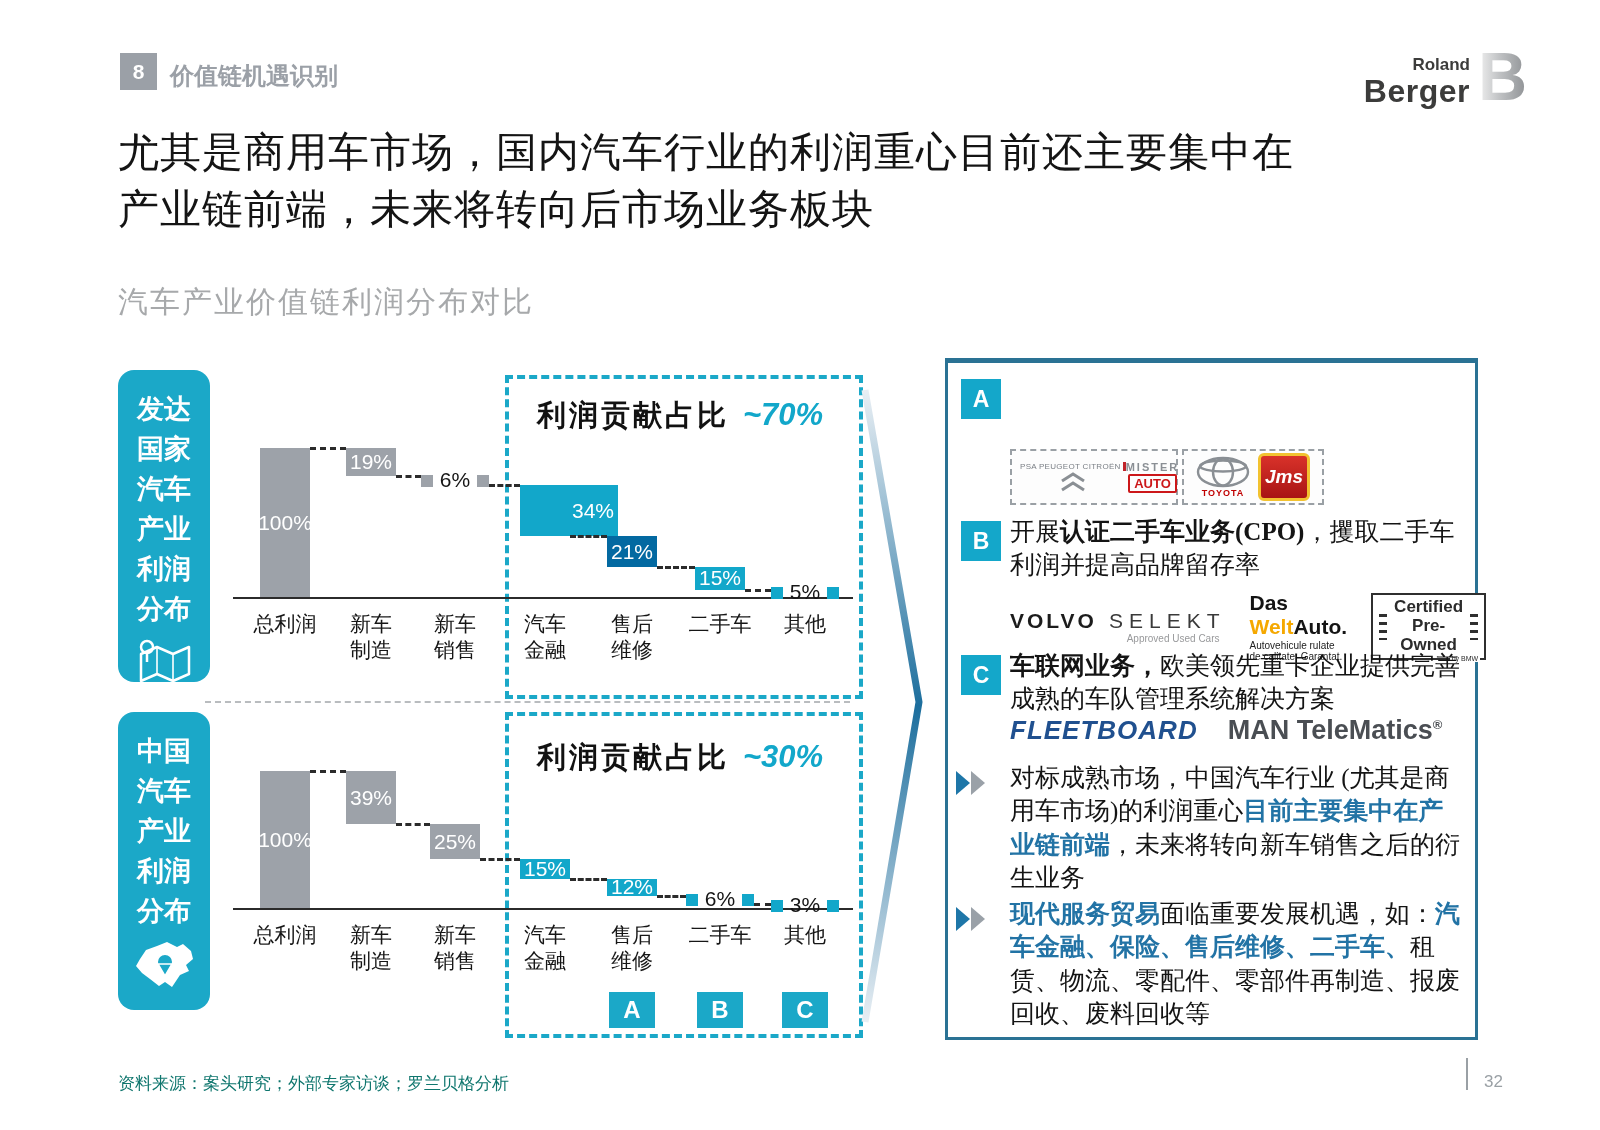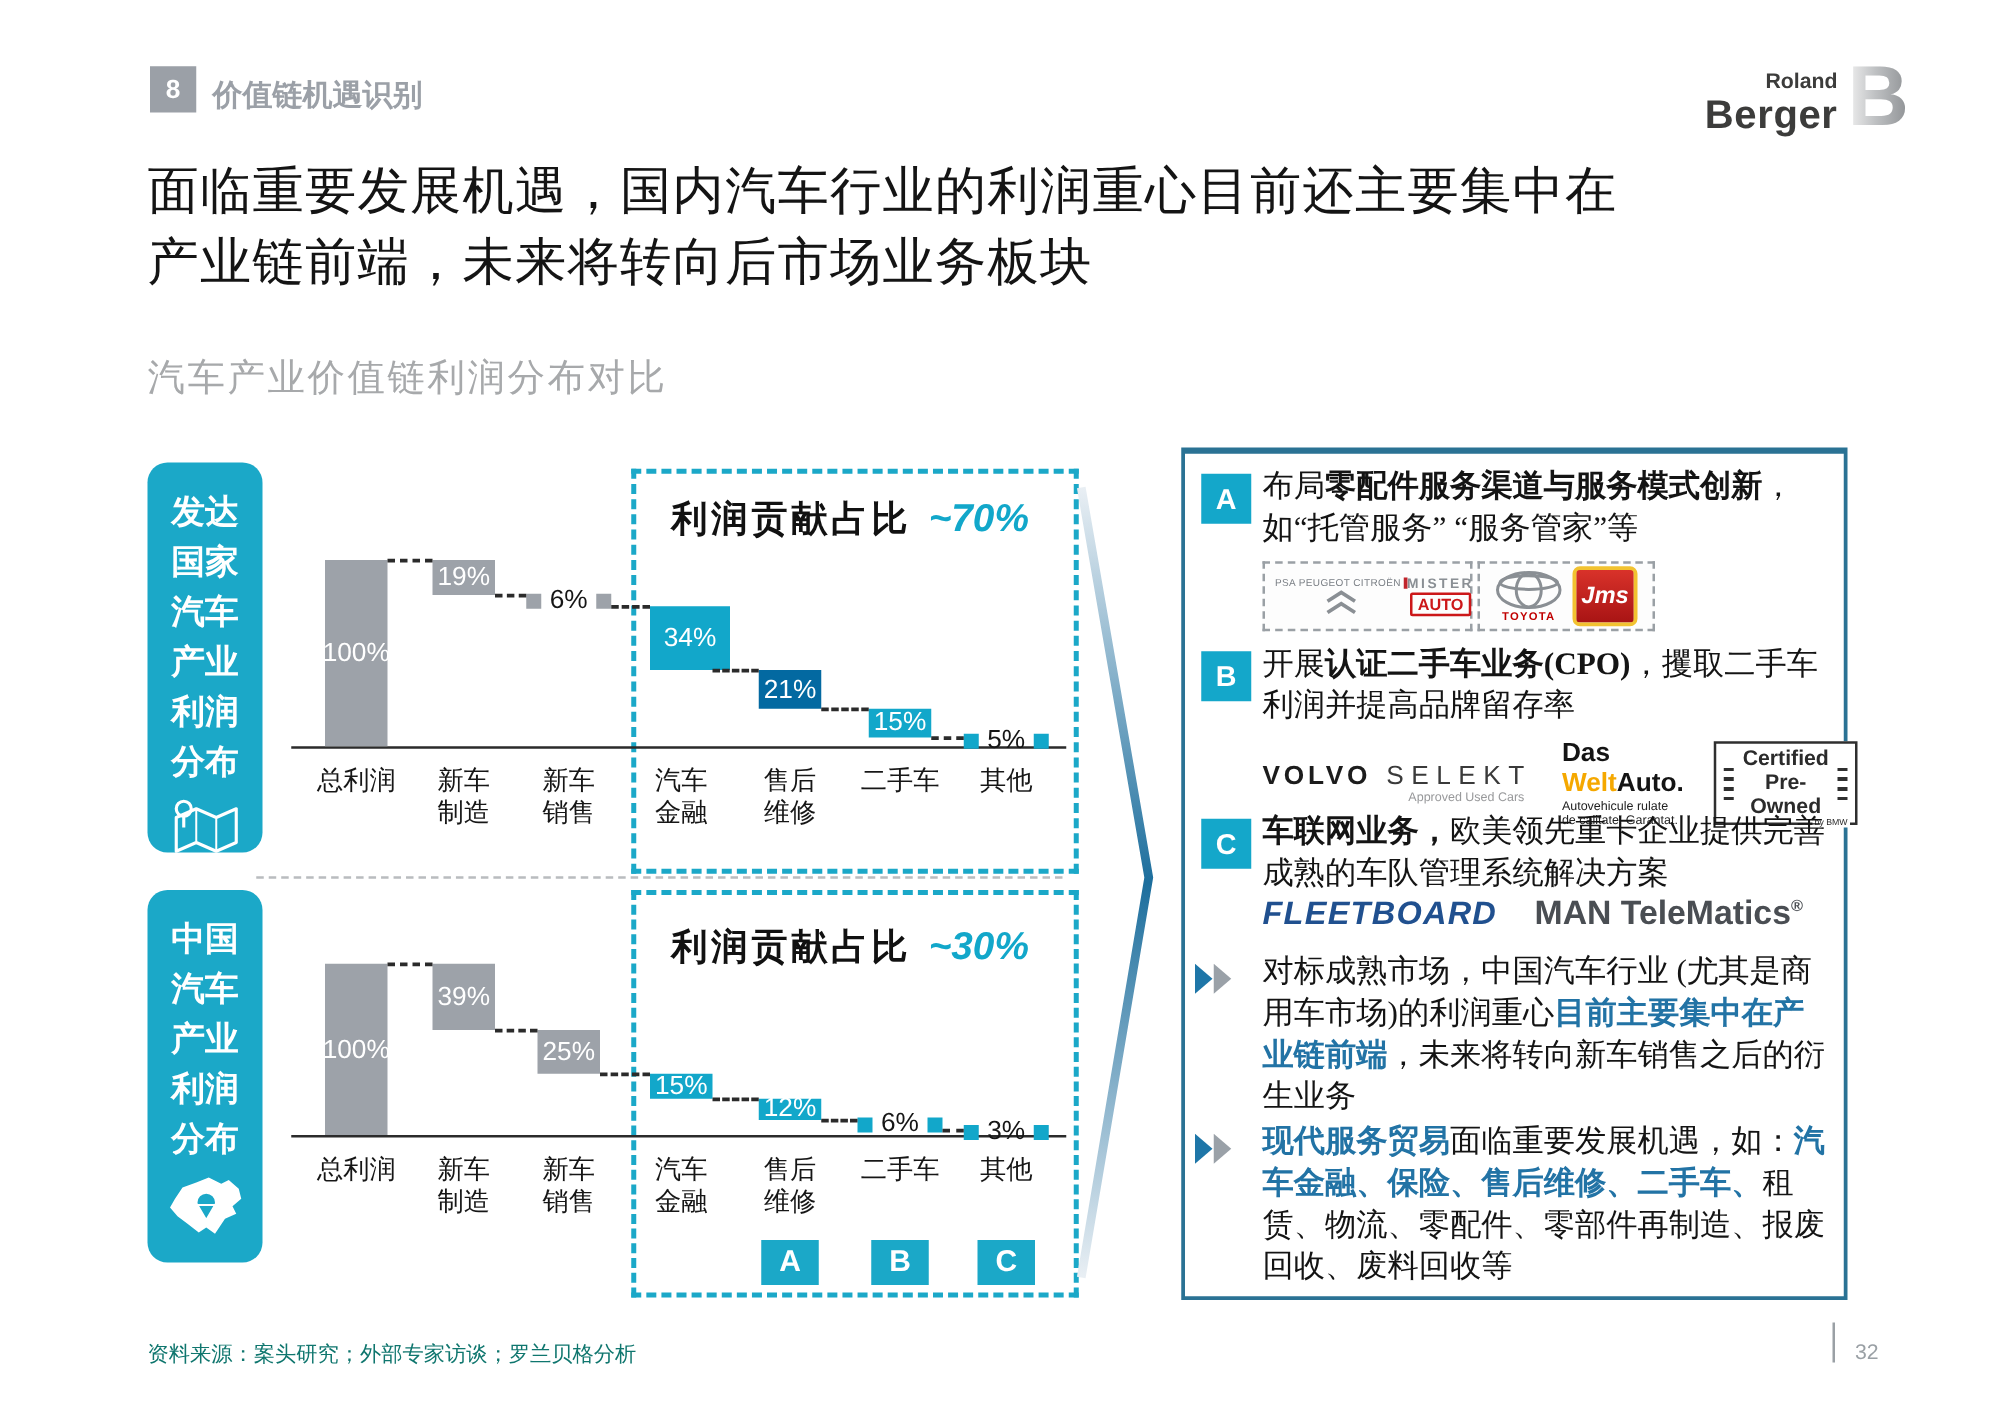--- a/index.html
+++ b/index.html
@@ -123,21 +123,21 @@
       <linearGradient id="bgrad" x1="0" y1="0" x2="1" y2="0">
         <stop offset="0" stop-color="#f0f0f0"></stop>
           <stop offset="0.45" stop-color="#bfc1c3"></stop>
         <stop offset="1" stop-color="#8e9194"></stop>
       </linearGradient>
     </defs>
     <text x="-2" y="56" font-size="68" font-weight="bold" font-family="Liberation Sans, sans-serif" fill="url(#bgrad)">B</text>
   </svg>
 </div>
 
-<div class="abs" id="main-title">面临重要发展机遇，国内汽车行业的利润重心目前还主要集中在
+<div class="abs" id="main-title">尤其是商用车市场，国内汽车行业的利润重心目前还主要集中在
 产业链前端，未来将转向后市场业务板块</div>
 <div class="abs" id="subtitle">汽车产业价值链利润分布对比</div>
 
 <div class="abs region-box" id="region-1">
   <div class="region-label">发达
 国家
 汽车
 产业
 利润
 分布</div>
@@ -179,21 +179,21 @@
     </div>
     <div class="connector" style="left: 105px; top: 79px; width: 36px;"></div>
     <div class="cat-label" style="left: 121px; top: 243px; width: 90px;">新车
 制造</div>
     <div class="tiny-sq" style="left: 216px; top: 106.78px; background: rgb(157, 162, 169);"></div>
     <div class="tiny-sq" style="left: 272px; top: 106.78px; background: rgb(157, 162, 169);"></div>
     <div class="tiny-label" style="left: 229px; top: 99.78px; width: 42px;">6%</div>
     <div class="connector" style="left: 191px; top: 107.31px; width: 25px;"></div>
     <div class="cat-label" style="left: 205px; top: 243px; width: 90px;">新车
 销售</div>
-    <div class="wbar" style="left: 315px; top: 117.25px; width: 64px; height: 50.66px; background: rgb(18, 167, 202);">
+    <div class="wbar" style="left: 315px; top: 117.25px; width: 50px; height: 50.66px; background: rgb(18, 167, 202); padding-left: 48px;">
       <span class="wbar-label">34%</span>
     </div>
     <div class="connector" style="left: 284px; top: 116.25px; width: 31px;"></div>
     <div class="cat-label" style="left: 295px; top: 243px; width: 90px;">汽车
 金融</div>
     <div class="wbar" style="left: 402px; top: 167.91px; width: 50px; height: 31.29px; background: #0369a1;">
       <span class="wbar-label">21%</span>
     </div>
     <div class="connector" style="left: 365px; top: 166.91px; width: 37px;"></div>
     <div class="cat-label" style="left: 382px; top: 243px; width: 90px;">售后
@@ -264,21 +264,20 @@
         <stop offset="0.5" stop-color="#1c6e9d"></stop>
       <stop offset="1" stop-color="#e9eff4"></stop>
     </linearGradient>
   </defs>
   <polyline points="10,8 64,320 10,640" fill="none" stroke="url(#agrad)" stroke-width="7"></polyline>
 </svg>
 
 <div class="abs" id="panel">
 
   <div class="p-letter" style="top:16px">A</div>
-  <div class="p-text" style="top:10px"><span>布局</span><span class="b">零配件服务渠道与服务模式创新</span><span>，如“托管服务” “服务管家”等</span></div>
   <div class="logo-strip" style="top:86px">
     <div class="dash-box" style="width:168px">
       <div class="psa">
         <div class="psa-top">PSA PEUGEOT CITROËN</div>
         <svg width="30" height="22" viewBox="0 0 30 22">
           <path d="M4,10 L15,3 26,10" fill="none" stroke="#8a8f94" stroke-width="3"></path>
           <path d="M4,19 L15,12 26,19" fill="none" stroke="#8a8f94" stroke-width="3"></path>
         </svg>
       </div>
       <div class="mister">

